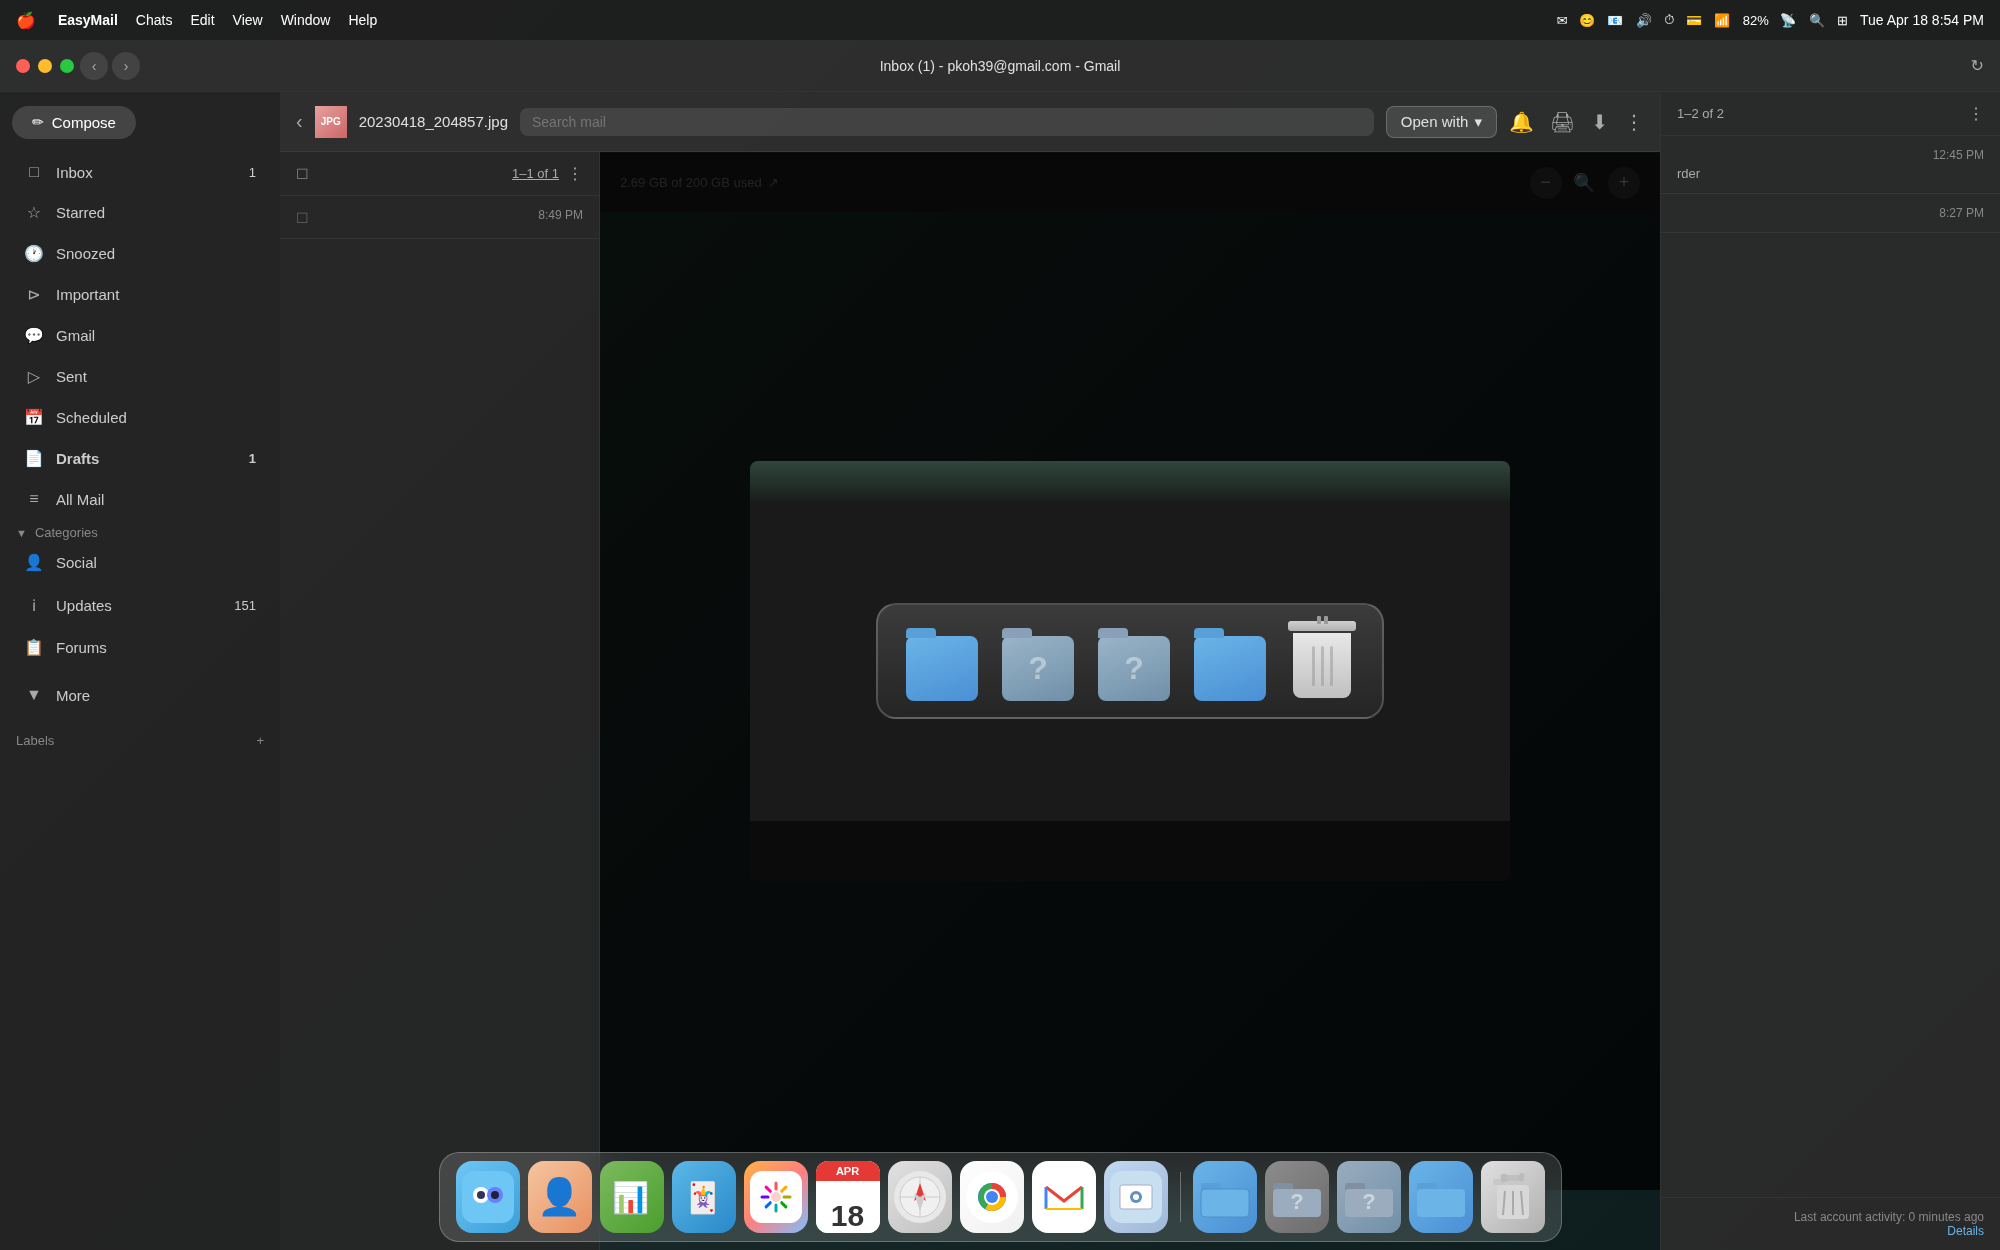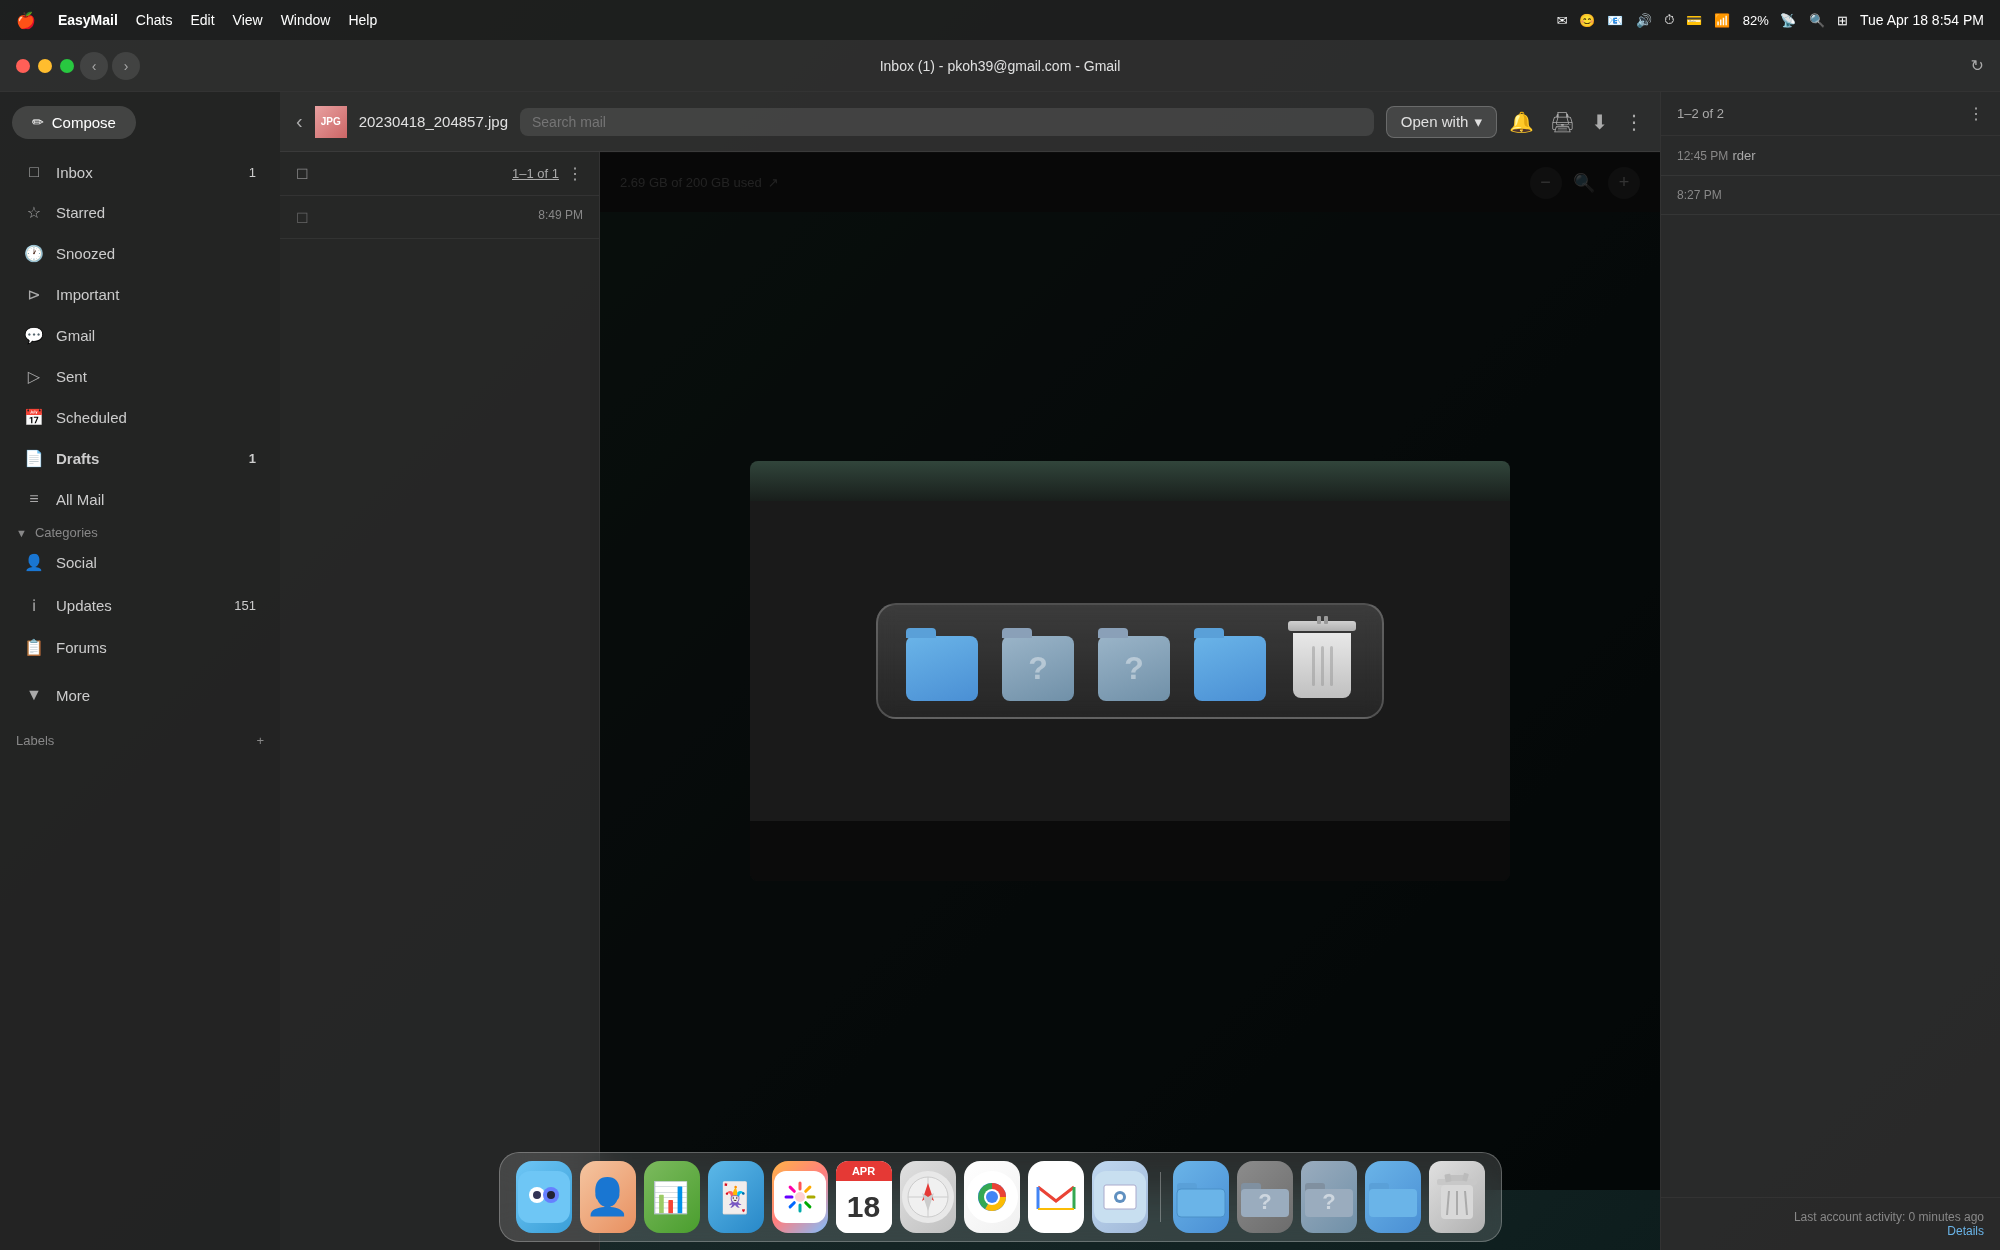--- a/index.html
+++ b/index.html
@@ -416,21 +416,21 @@
     .email-detail-header {
       padding: 12px 16px;
       border-bottom: 1px solid #333;
       display: flex; align-items: center; justify-content: space-between;
     }
     .email-nav-count { color: #aaa; font-size: 13px; }
     .email-nav-dots { color: #aaa; font-size: 16px; }
     .email-detail-item {
       padding: 12px 16px;
       border-bottom: 1px solid rgba(255,255,255,0.06);
-      display: flex; gap: 4px;
+      display: flex; flex-direction: column; gap: 4px;
     }
     .email-detail-sender { color: #e0e0e0; font-size: 14px; font-weight: 500; }
     .email-detail-subject { color: #aaa; font-size: 13px; overflow: hidden; text-overflow: ellipsis; white-space: nowrap; }
     .email-detail-time { color: #888; font-size: 12px; align-self: flex-end; }
     .email-detail-row { display: flex; justify-content: space-between; align-items: flex-start; }
     .email-detail-footer {
       margin-top: auto;
       padding: 12px 16px;
       text-align: right;
       color: #888;
@@ -457,21 +457,21 @@
       background: rgba(255,255,255,0.15);
       backdrop-filter: blur(20px);
       border: 1px solid rgba(255,255,255,0.25);
       border-radius: 20px;
       padding: 8px 16px;
       display: flex;
       align-items: flex-end;
       gap: 8px;
     }
     .dock-app {
-      width: 56px;
+      width: 64px;
       height: 72px;
       border-radius: 16px;
       display: flex;
       align-items: center;
       justify-content: center;
       cursor: pointer;
       position: relative;
       font-size: 36px;
       flex-shrink: 0;
     }
@@ -803,21 +803,21 @@
           <line x1="-9.9" y1="9.9" x2="-5.7" y2="5.7" stroke="#06f" stroke-width="3" stroke-linecap="round"></line>
           <line x1="-14" y1="0" x2="-8" y2="0" stroke="#60f" stroke-width="3" stroke-linecap="round"></line>
           <line x1="-9.9" y1="-9.9" x2="-5.7" y2="-5.7" stroke="#f0a" stroke-width="3" stroke-linecap="round"></line>
           <circle cx="0" cy="0" r="5" fill="#ffd0d0"></circle>
         </g>
       </svg>
     </div>
 
     <div class="dock-app app-calendar" style="font-size:0; border-radius:12px; overflow:hidden; flex-direction:column; gap:0; padding:0;">
       <div style="background:#e53935; width:100%; text-align:center; padding:4px 0; font-size:11px; font-weight:600; color:white;">APR</div>
-      <div style="background:#fff; width:100%; flex:1; display:flex; align-items:center; justify-content:center;">
+      <div style="background:#fff; width:100%; flex:1; display:flex; align-items:flex-end; justify-content:center;">
         <span style="font-size:30px; font-weight:bold; color:#333;">18</span>
       </div>
     </div>
 
     <div class="dock-app app-safari" style="font-size:0;">
       <svg width="52" height="52" viewBox="0 0 52 52">
         <circle cx="26" cy="26" r="26" fill="#e8e8e8"></circle>
         <circle cx="26" cy="26" r="20" fill="#f0f0f0" stroke="#ccc" stroke-width="1"></circle>
         <line x1="26" y1="6" x2="26" y2="46" stroke="#ccc" stroke-width="1"></line>
         <line x1="6" y1="26" x2="46" y2="26" stroke="#ccc" stroke-width="1"></line>

